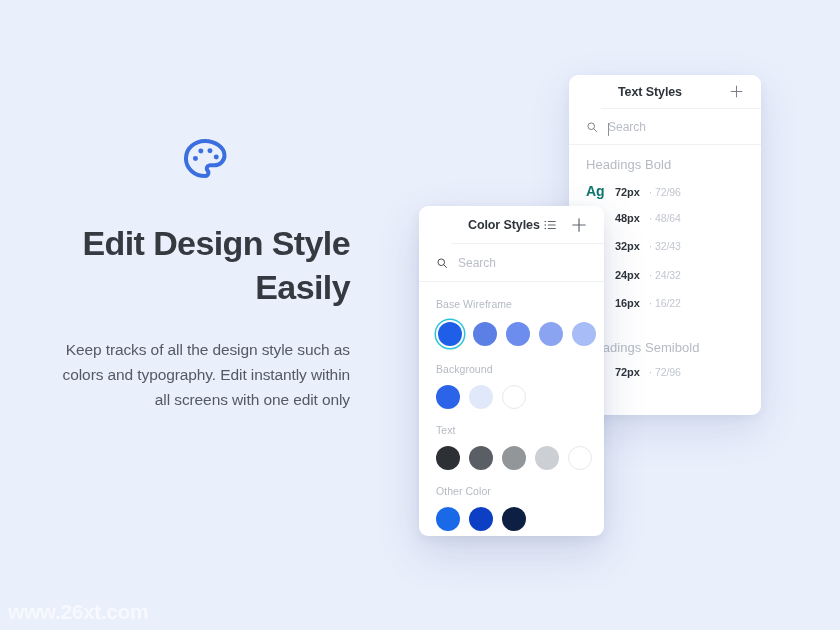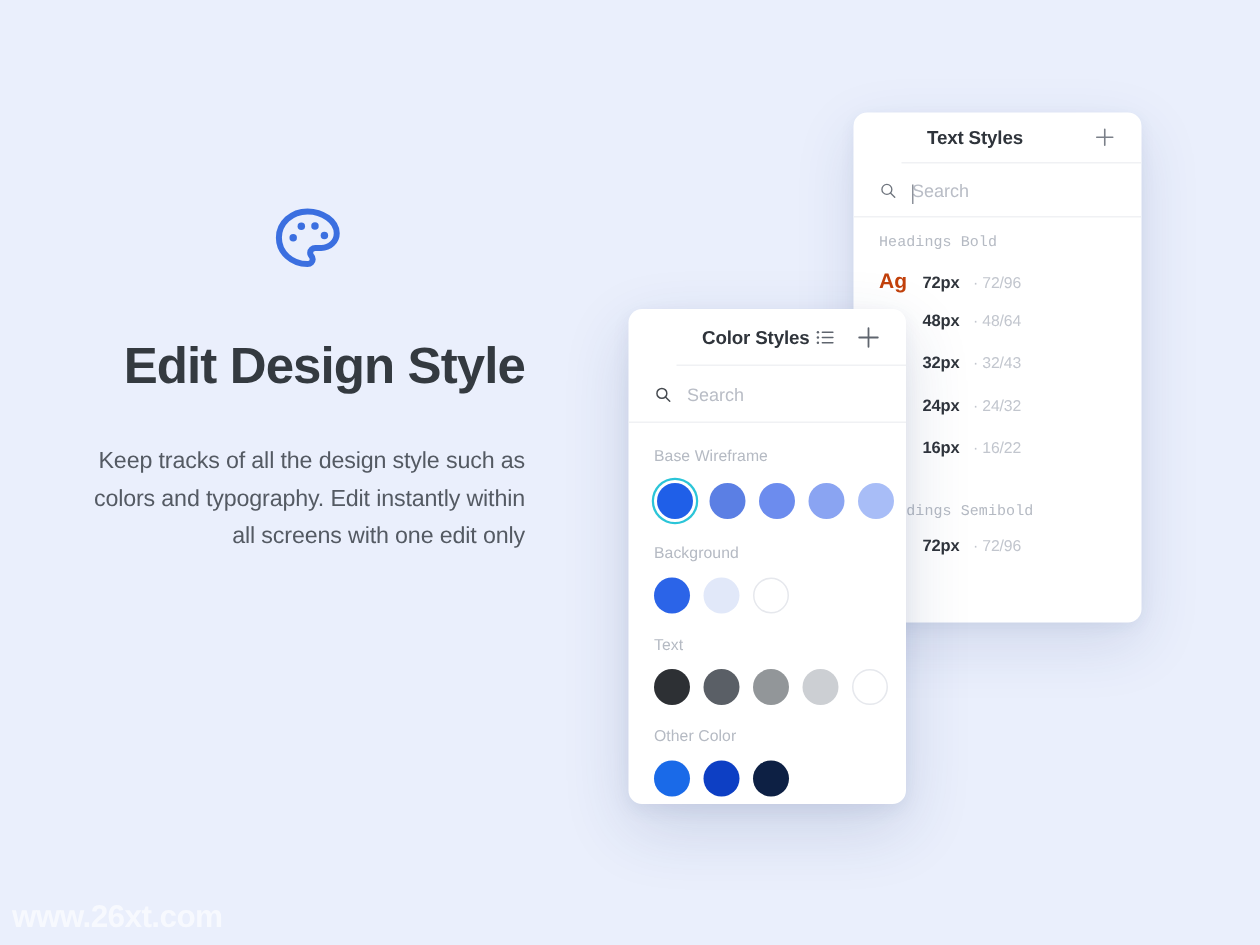--- a/index.html
+++ b/index.html
@@ -124,41 +124,40 @@
     box-shadow: 0 14px 40px rgba(40, 60, 120, 0.13),
                 0 3px 10px rgba(40, 60, 120, 0.06);
   }
 
   #text-styles-panel .panel-header { height: 34px; }
   #text-styles-panel .search-row { height: 36px; }
 
   .ts-list { padding-top: 12px; }
 
   .ts-group-label {
-    font-size: 10px;
+    font-size: 13px;
     color: #b5bac3;
     padding: 0 17px;
     margin-bottom: 11px;
     letter-spacing: 0.05px;
-    font-family: Liberation Mono, monospace;
   }
 
   .ts-item {
     display: flex;
     align-items: baseline;
     gap: 9px;
     padding: 0 17px;
     height: 28.5px;
     cursor: pointer;
   }
 
   .ts-ag {
     font-size: 14px;
     font-weight: bold;
-    color: #c2410c;
+    color: #0f766e;
     width: 20px;
   }
   .ts-ag.hidden { visibility: hidden; }
 
   .ts-size {
     font-size: 11px;
     font-weight: bold;
     color: #2f343b;
     letter-spacing: -0.1px;
   }
@@ -238,20 +237,21 @@
       <path d="M12 3.2c-4.9 0-8.8 3.6-8.8 8.1 0 4.5 3.9 8.1 8.8 8.1 0.95 0 1.6-0.72 1.6-1.5 0-0.38-0.15-0.71-0.39-0.96-0.25-0.27-0.39-0.6-0.39-0.99 0-0.83 0.7-1.5 1.57-1.5h1.85c2.63 0 4.76-2.03 4.76-4.53 0-3.75-4.39-6.72-9-6.72z" stroke="#3b6fe0" stroke-width="1.85" stroke-linejoin="round"></path>
       <circle cx="7.6" cy="11.3" r="1.15" fill="#3b6fe0"></circle>
       <circle cx="10.1" cy="7.8" r="1.15" fill="#3b6fe0"></circle>
       <circle cx="14.3" cy="7.7" r="1.15" fill="#3b6fe0"></circle>
       <circle cx="17.2" cy="10.6" r="1.15" fill="#3b6fe0"></circle>
     </svg>
   </div>
 
   <div class="hero-title">
     <div>Edit Design Style</div>
+    <div>Easily</div>
   </div>
 
   <div class="hero-body">Keep tracks of all the design style such as colors and typography. Edit instantly within all screens with one edit only</div>
 </div>
 
 <div class="panel" id="text-styles-panel">
 
   <div class="panel-header">
     <span class="panel-title">Text Styles</span>
     <div class="header-actions">

